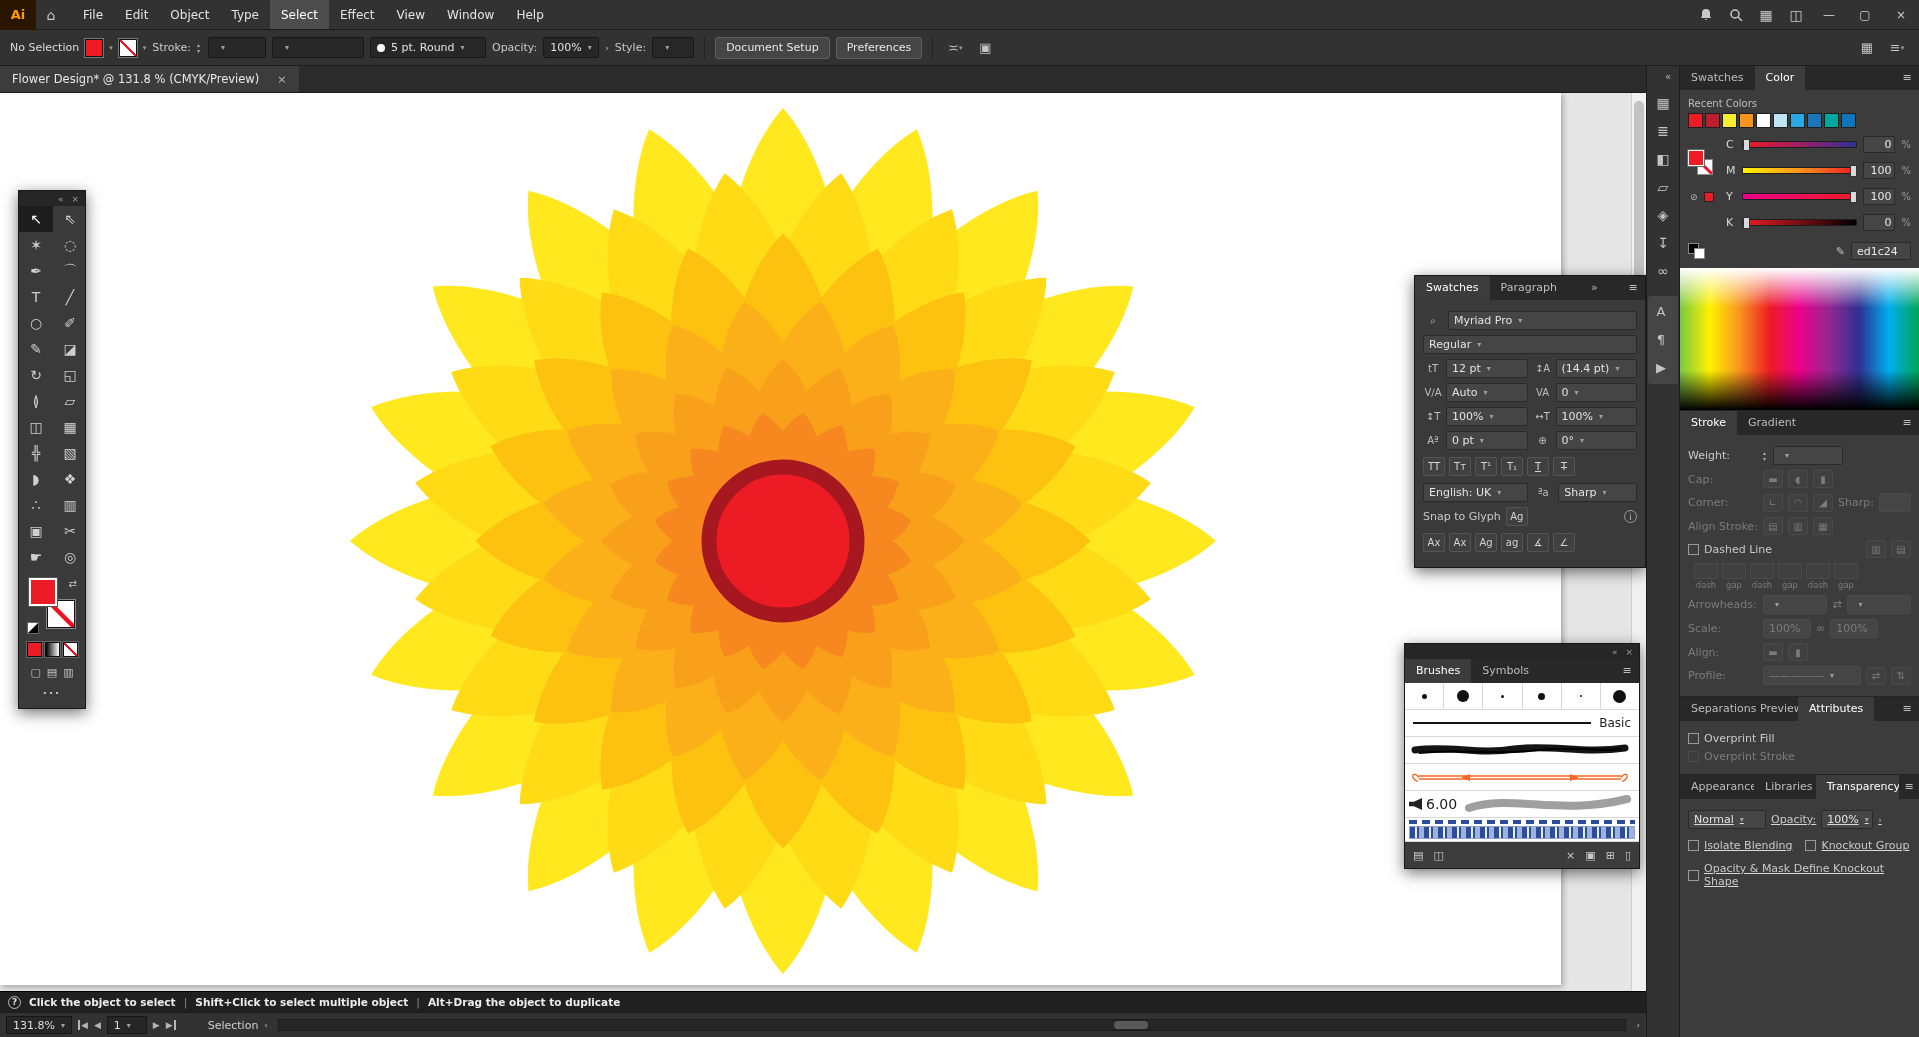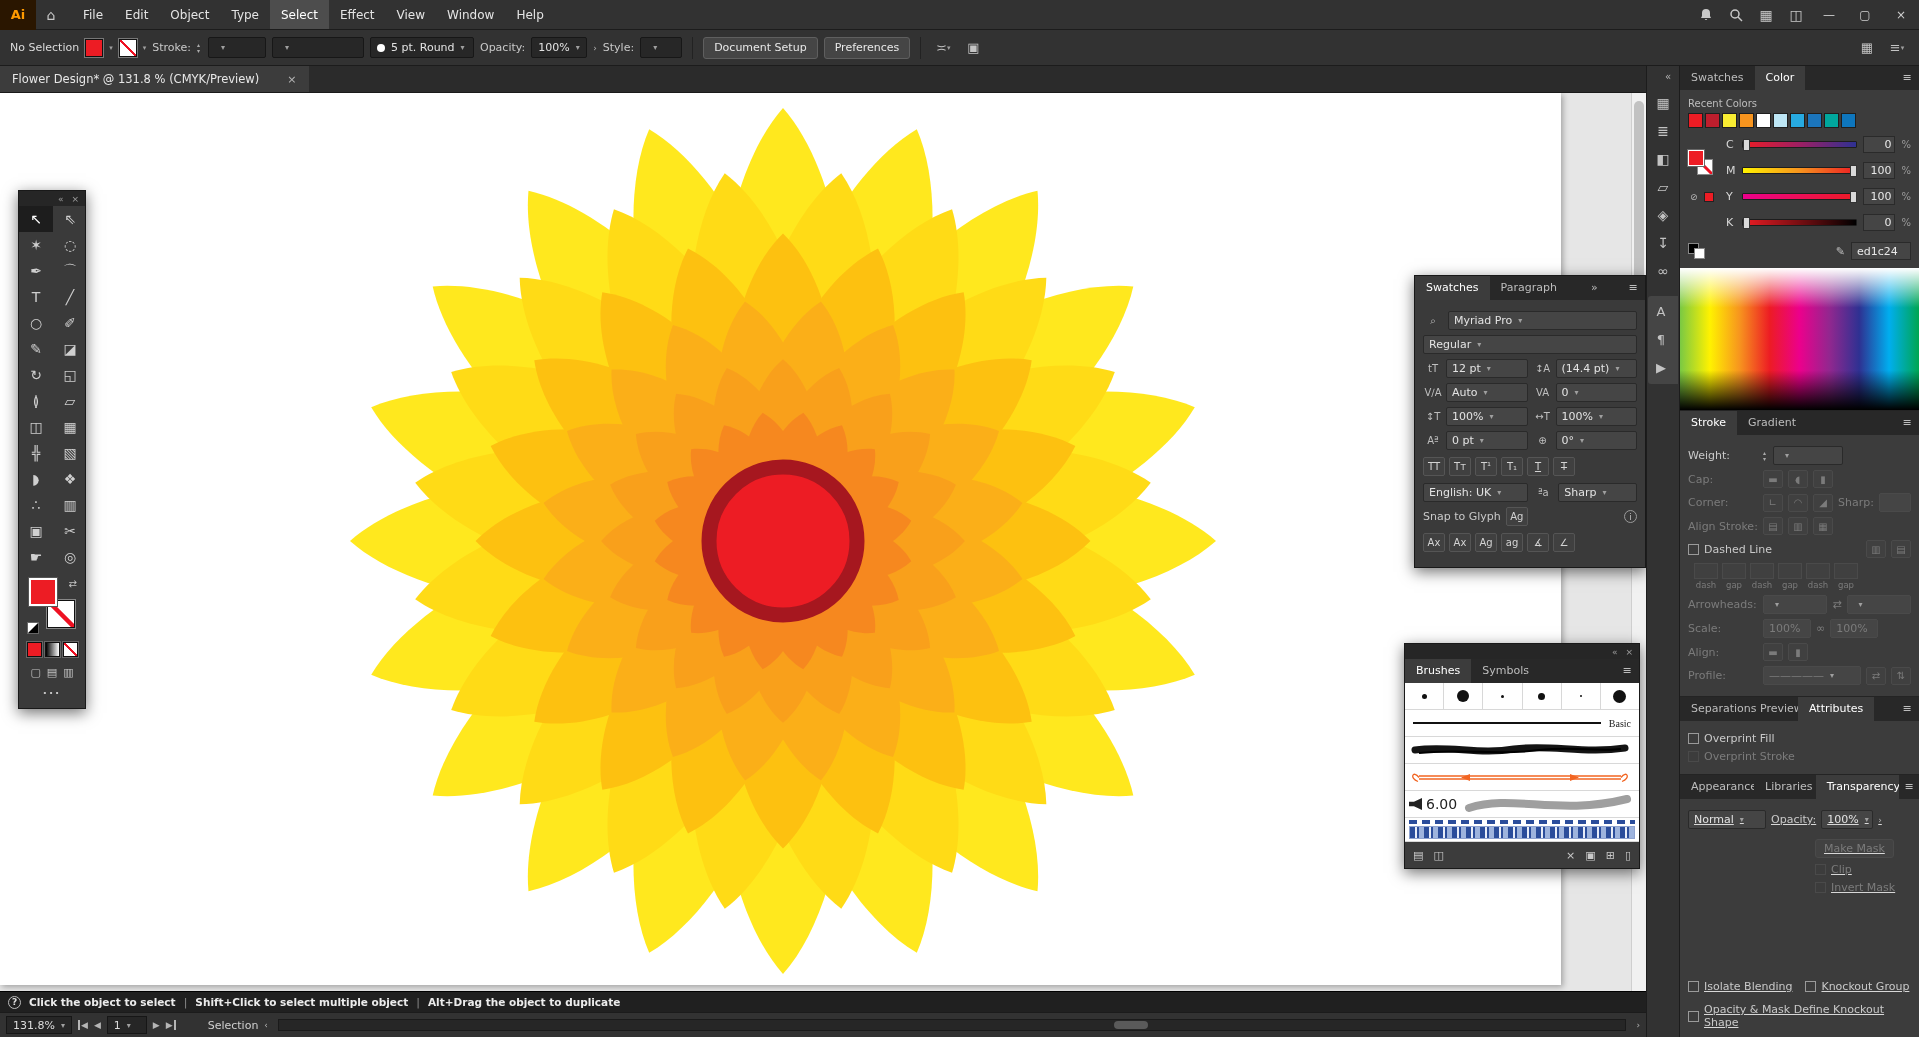--- a/index.html
+++ b/index.html
@@ -32,21 +32,21 @@
   .stepper{display:inline-flex;flex-direction:column;font-size:6px;line-height:6px;color:#aaa;margin-right:2px;}
   .btn{height:22px;border:1px solid #5f5f5f;border-radius:3px;background:#454545;color:#e8e8e8;
     display:inline-flex;align-items:center;padding:0 10px;}
   .brush-dot{width:8px;height:8px;border-radius:50%;background:#fff;display:inline-block;margin-right:6px;}
   .cb-icon{width:24px;height:24px;display:flex;align-items:center;justify-content:center;color:#c4c4c4;font-size:13px;}
 
   
   .workrow{flex:1;display:flex;min-height:0;}
   .left-col{width:1646px;display:flex;flex-direction:column;min-height:0;}
   .tabbar{height:27px;background:#2b2b2b;display:flex;align-items:stretch;border-bottom:1px solid #1a1a1a;flex:0 0 auto;}
-  .doc-tab{background:#3c3c3c;display:flex;align-items:center;gap:28px;padding:0 12px;font-size:11.5px;color:#e8e8e8;}
+  .doc-tab{background:#3c3c3c;display:flex;align-items:center;gap:18px;padding:0 12px;font-size:11.5px;color:#e8e8e8;}
   .tab-close{color:#b5b5b5;font-size:11px;}
 
   
   .canvas-wrap{flex:1;position:relative;background:#e6e6e6;overflow:hidden;}
   .artboard{position:absolute;left:0;top:0;width:1561px;height:892px;background:#fff;box-shadow:2px 2px 6px rgba(0,0,0,.3);}
   #flower-svg{position:absolute;left:333px;top:-2px;}
   .vscroll{position:absolute;right:0;top:0;bottom:0;width:15px;background:#f1f1f1;border-left:1px solid #cfcfcf;}
   .vthumb{position:absolute;left:2px;right:2px;top:8px;height:235px;background:#c2c2c2;border-radius:6px;}
 
   
@@ -155,21 +155,21 @@
 
   
   .brushpanel{left:1404px;top:550px;width:236px;}
   .brush-list{background:#fff;color:#222;}
   .brush-row{border-bottom:1px solid #d8d8d8;display:flex;align-items:center;padding:0 4px;height:27px;}
   .dot-cells{display:flex;width:100%;height:100%;}
   .dot-cell{flex:1;display:flex;align-items:center;justify-content:center;border-right:1px solid #d8d8d8;}
   .dot-cell:last-child{border-right:none;}
   .dot{background:#111;border-radius:50%;}
   .basic-line{flex:1;height:2px;background:#111;margin:0 8px 0 4px;}
-  .basic-name{font-size:10px;color:#222;padding-right:4px;font-family:Liberation Serif, serif;}
+  .basic-name{font-size:12px;color:#222;padding-right:4px;}
   .wave-label{font-size:14px;color:#222;margin:0 6px 0 4px;}
   .spk{width:13px;height:12px;background:#222;clip-path:polygon(0 32%,38% 32%,100% 0,100% 100%,38% 68%,0 68%);flex:0 0 auto;}
   .pattern-wrap{flex:1;display:flex;flex-direction:column;gap:2px;}
   .pat-dash{height:4px;background:repeating-linear-gradient(90deg,#2b4d9b 0 8px,transparent 8px 13px);}
   .pat-band{height:13px;border:1px solid #8fa3d0;background:
     repeating-linear-gradient(90deg,#2b4d9b 0 5px,#e8edf8 5px 7px,#2b4d9b 7px 9px,#9db3dd 9px 14px);}
   .brush-footer{height:26px;background:#3c3c3c;display:flex;align-items:center;gap:10px;padding:0 8px;color:#c9c9c9;}
   .bf-right{margin-left:auto;display:flex;gap:10px;}
 
   
@@ -231,21 +231,21 @@
       <span class="mini-caret">▾</span>
     <span class="sw sw-stroke"></span>
       <span class="mini-caret">▾</span>
     <span class="lbl">Stroke:</span>
     <span class="stepper">
         <span>▴</span>
         <span>▾</span>
       </span>
     <div class="field dd" style="width:58px"></div>
     <div class="field dd" style="width:92px"></div>
-    <div class="field dd" style="width:104px">
+    <div class="field dd" style="width:116px">
       <span class="brush-dot"></span>
       <span>5 pt. Round</span>
     </div>
     <span class="lbl">Opacity:</span>
     <div class="field dd" style="width:56px">100%</div>
     <span class="sb-ic">›</span>
     <span class="lbl">Style:</span>
     <div class="field dd" style="width:42px"></div>
     <span class="vsep"></span>
     <div class="btn">Document Setup</div>
@@ -903,33 +903,20 @@
           <span class="ptab active">Transparency</span>
           <span class="pmenu">≡</span>
         </div>
         <div class="pbody" style="display:flex;flex-direction:column;height:calc(100% - 24px);text-decoration:underline;">
           <div class="row">
             <div class="pfield dd" style="max-width:78px">Normal</div>
             <span class="lbl">Opacity:</span>
             <div class="pfield dd" style="max-width:52px">100%</div>
             <span class="sb-ic">›</span>
           </div>
-          <div class="row" style="align-items:flex-start;flex:1">
-            <div class="t-right dim">
-              <span class="tbtn">Make Mask</span>
-              <span class="chk-row">
-                  <span class="cbx"></span>
-                  <span>Clip</span>
-                </span>
-              <span class="chk-row">
-                  <span class="cbx"></span>
-                  <span>Invert Mask</span>
-                </span>
-            </div>
-          </div>
           <div class="row">
             <span class="cbx"></span>
             <span class="lbl">Isolate Blending</span>
             <span class="cbx" style="margin-left:8px"></span>
             <span class="lbl">Knockout Group</span>
           </div>
           <div class="row" style="margin-bottom:2px">
             <span class="cbx"></span>
             <span class="lbl" style="font-size:11px">Opacity &amp; Mask Define Knockout Shape</span>
           </div>

